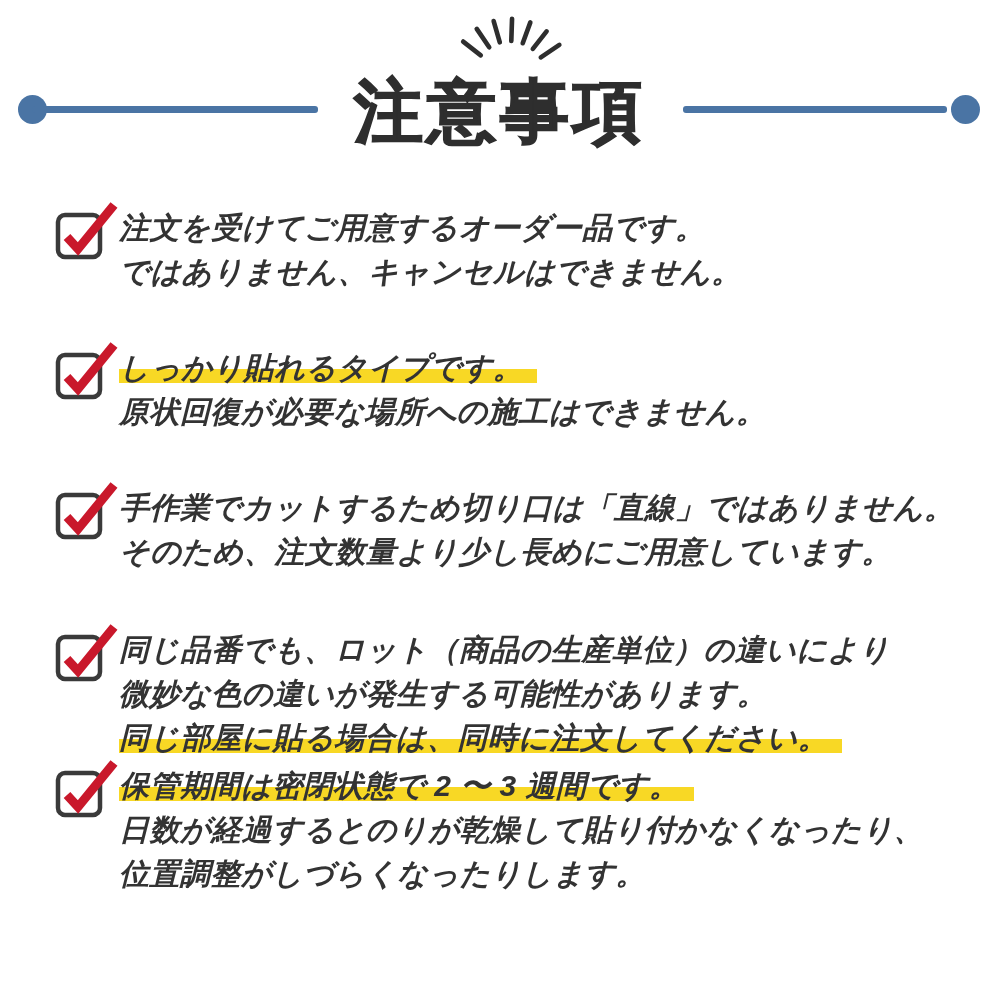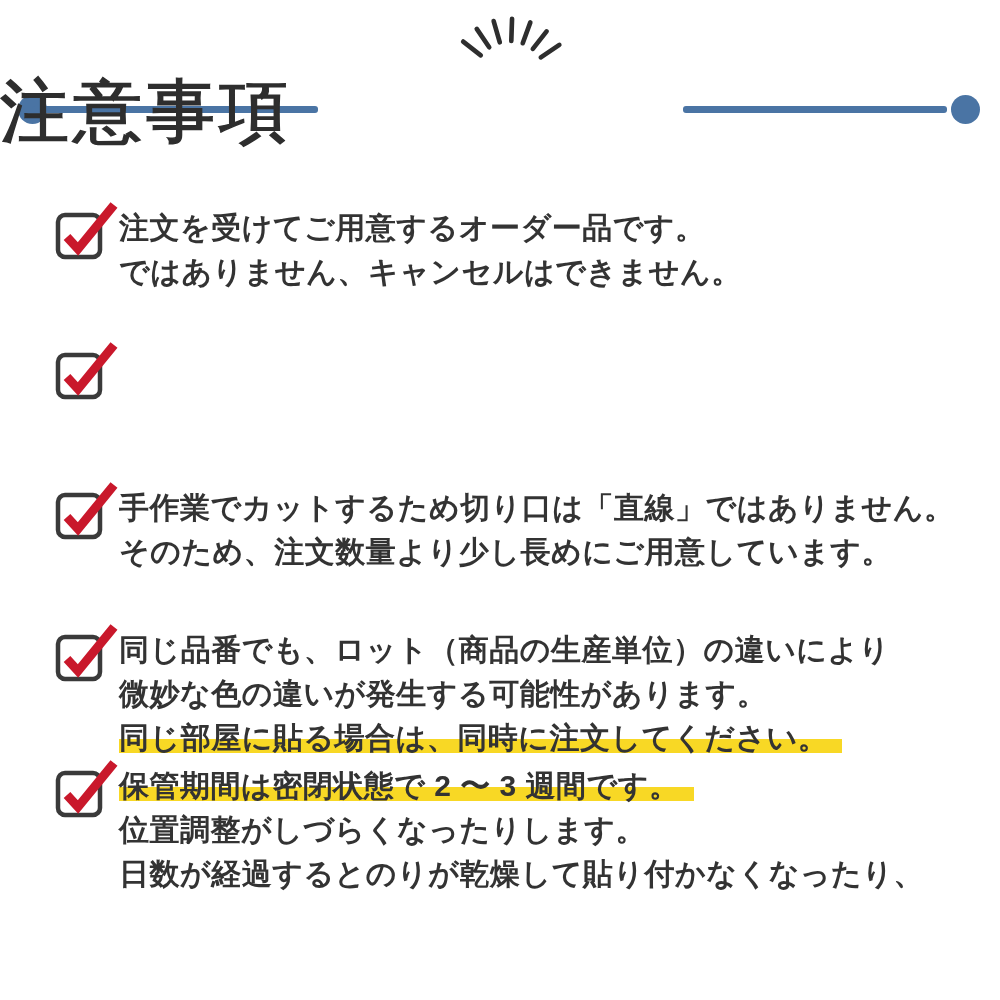--- a/index.html
+++ b/index.html
@@ -25,23 +25,23 @@
   
   .burst{
     position:absolute;
     left:430px; top:15px;
     width:160px; height:65px;
   }
   .page-title{
     position:absolute;
     left:0; top:70px;
     width:1000px;
-    text-align:left;
+    text-align:center;
     font-size:69px;
-    font-weight:400;
+    font-weight:700;
     letter-spacing:4px;
     line-height:84px;
     color:#2e2e2e;
     -webkit-text-stroke:1.5px #2e2e2e;
     white-space:nowrap;
   }
   .deco-line{
     position:absolute;
     top:106px;
     height:7px;
@@ -74,21 +74,21 @@
     margin-top:-4px;
   }
   .lines{
     margin-left:0px;
     font-size:30px;
     font-weight:700;
     line-height:44px;
     letter-spacing:0.5px;
     white-space:nowrap;
   }
-  .line{ display:block; }
+  .line{ display:block;font-style:italic; }
   .hl{
     background:linear-gradient(to bottom,
       rgba(0,0,0,0) 54%,
       var(--highlight_yellow) 54%,
       var(--highlight_yellow) 96%,
       rgba(0,0,0,0) 96%);
     padding-right:14px;
   }
   .item-1{ top:206px; }
   .item-2{ top:346px; }
@@ -130,20 +130,24 @@
       <span class="line">注文を受けてご用意するオーダー品です。</span>
       <span class="line">ではありません、キャンセルはできません。</span>
     </div>
   </div>
 
   <div class="item item-2">
     <svg class="checkbox" viewBox="0 0 64 58" xmlns="http://www.w3.org/2000/svg">
       <rect x="3" y="13" width="42" height="42" rx="7" fill="none" stroke="#3a3a3a" stroke-width="4.5"></rect>
       <path d="M 12 35 L 23 47 L 59 3" fill="none" stroke="#c9182b" stroke-width="9"></path>
     </svg>
+    <div class="lines">
+      <span class="line"><span class="hl">しっかり貼れるタイプです。</span></span>
+      <span class="line">原状回復が必要な場所への施工はできません。</span>
+    </div>
   </div>
 
   <div class="item item-4">
     <svg class="checkbox" viewBox="0 0 64 58" xmlns="http://www.w3.org/2000/svg">
       <rect x="3" y="13" width="42" height="42" rx="7" fill="none" stroke="#3a3a3a" stroke-width="4.5"></rect>
       <path d="M 12 35 L 23 47 L 59 3" fill="none" stroke="#c9182b" stroke-width="9"></path>
     </svg>
     <div class="lines">
       <span class="line">同じ品番でも、ロット（商品の生産単位）の違いにより</span>
       <span class="line">微妙な色の違いが発生する可能性があります。</span>
@@ -162,18 +166,18 @@
     </div>
   </div>
 
   <div class="item item-5">
     <svg class="checkbox" viewBox="0 0 64 58" xmlns="http://www.w3.org/2000/svg">
       <rect x="3" y="13" width="42" height="42" rx="7" fill="none" stroke="#3a3a3a" stroke-width="4.5"></rect>
       <path d="M 12 35 L 23 47 L 59 3" fill="none" stroke="#c9182b" stroke-width="9"></path>
     </svg>
     <div class="lines">
       <span class="line"><span class="hl">保管期間は密閉状態で 2 〜 3 週間です。</span></span>
+      <span class="line">日数が経過するとのりが乾燥して貼り付かなくなったり、</span>
       <span class="line">位置調整がしづらくなったりします。</span>
-      <span class="line">日数が経過するとのりが乾燥して貼り付かなくなったり、</span>
     </div>
   </div>
 
 </div>
 
 </body></html>

